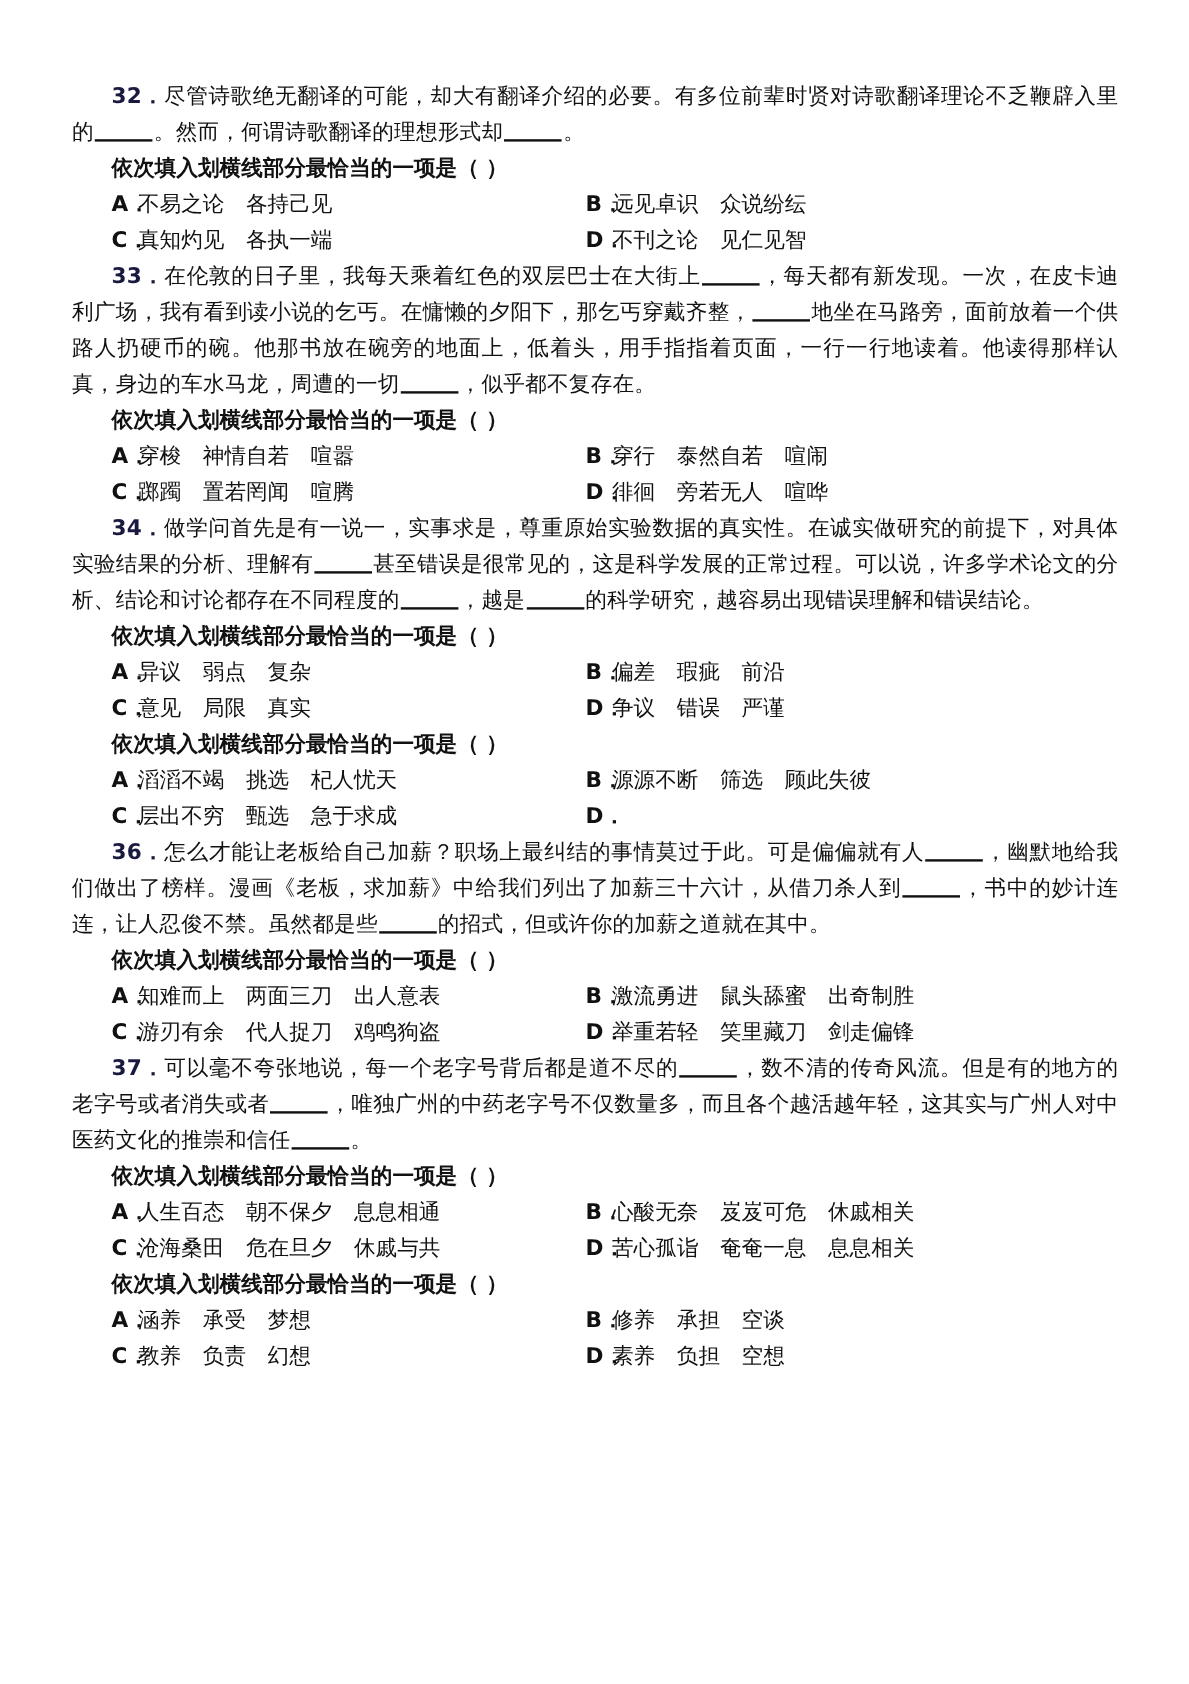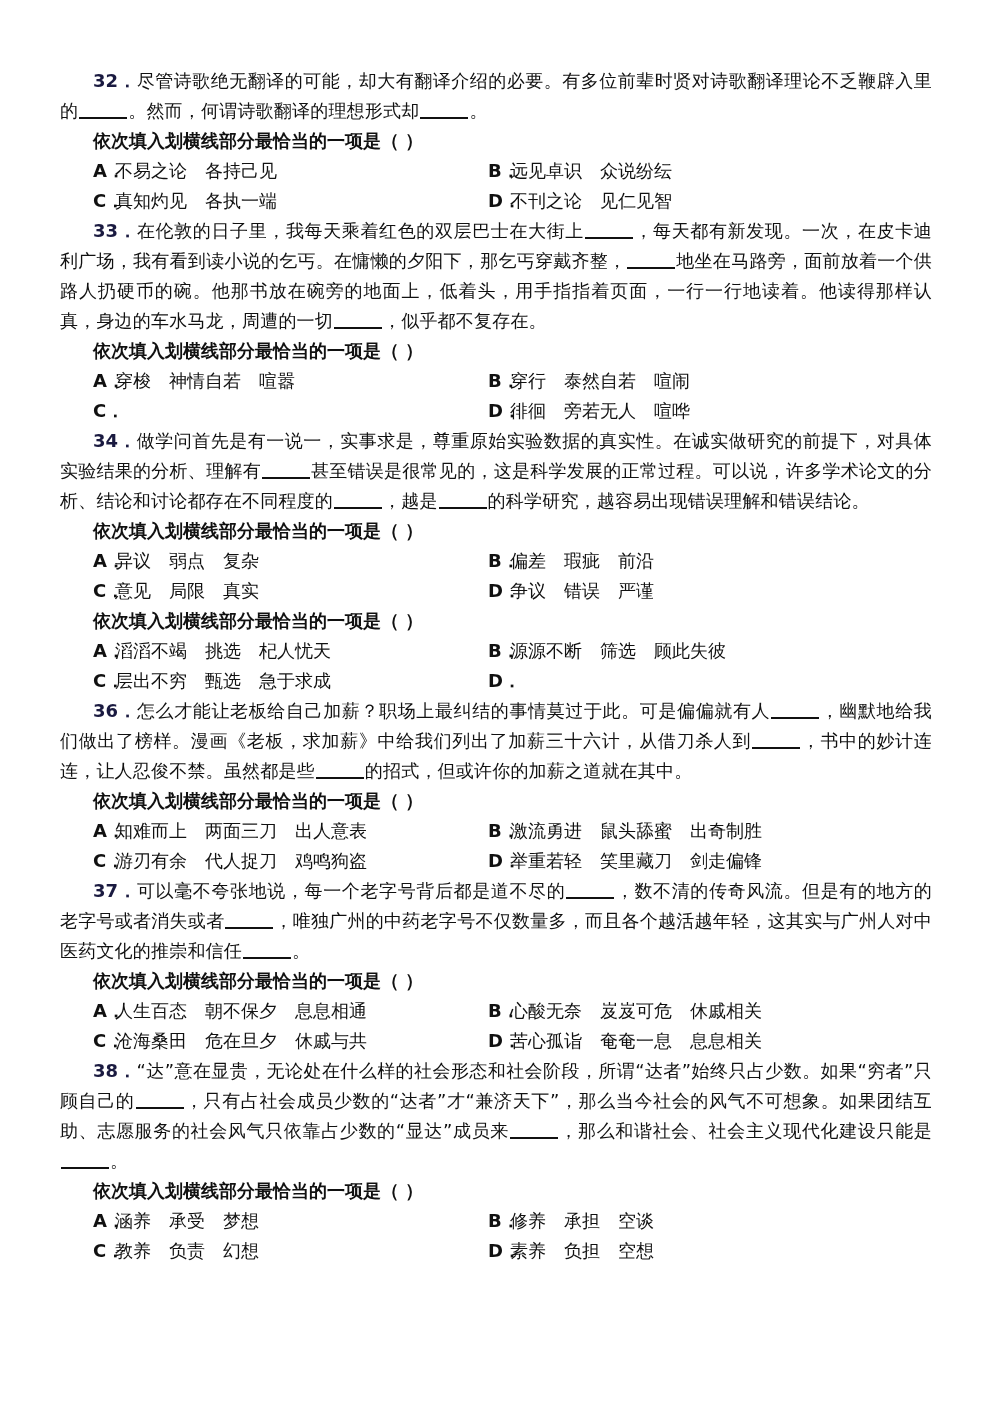--- a/index.html
+++ b/index.html
@@ -66,20 +66,21 @@
           <span class="opt-words"><span>穿梭</span><span>神情自若</span><span>喧嚣</span></span>
         </div>
         <div class="opt">
           <span class="opt-letter">B．</span>
           <span class="opt-words"><span>穿行</span><span>泰然自若</span><span>喧闹</span></span>
         </div>
       </div>
       <div class="opt-row">
         <div class="opt">
           <span class="opt-letter">C．</span>
+          <span class="opt-words"><span>踯躅</span><span>置若罔闻</span><span>喧腾</span></span>
         </div>
         <div class="opt">
           <span class="opt-letter">D．</span>
           <span class="opt-words"><span>徘徊</span><span>旁若无人</span><span>喧哗</span></span>
         </div>
       </div>
     </div>
     <div class="qblock">
       <p class="q-stem"><span class="q-num">34．</span><span>做学问首先是有一说一，实事求是，尊重原始实验数据的真实性。在诚实做研究的前提下，对具体实验结果的分析、理解有</span><span class="blank"></span><span>甚至错误是很常见的，这是科学发展的正常过程。可以说，许多学术论文的分析、结论和讨论都存在不同程度的</span><span class="blank"></span><span>，越是</span><span class="blank"></span><span>的科学研究，越容易出现错误理解和错误结论。</span></p>
       <p class="prompt">依次填入划横线部分最恰当的一项是（    ）</p>
@@ -168,21 +169,20 @@
           <span class="opt-letter">C．</span>
           <span class="opt-words"><span>沧海桑田</span><span>危在旦夕</span><span>休戚与共</span></span>
         </div>
         <div class="opt">
           <span class="opt-letter">D．</span>
           <span class="opt-words"><span>苦心孤诣</span><span>奄奄一息</span><span>息息相关</span></span>
         </div>
       </div>
     </div>
     <div class="qblock">
-      <p class="q-stem"><span class="q-num">38．</span><span>“达”意在显贵，无论处在什么样的社会形态和社会阶段，所谓“达者”始终只占少数。如果“穷者”只顾自己的</span><span class="blank"></span><span>，只有占社会成员少数的“达者”才“兼济天下”，那么当今社会的风气不可想象。如果团结互助、志愿服务的社会风气只依靠占少数的“显达”成员来</span><span class="blank"></span><span>，那么和谐社会、社会主义现代化建设只能是</span><span class="blank"></span><span>。</span></p>
       <p class="prompt">依次填入划横线部分最恰当的一项是（    ）</p>
       <div class="opt-row">
         <div class="opt">
           <span class="opt-letter">A．</span>
           <span class="opt-words"><span>涵养</span><span>承受</span><span>梦想</span></span>
         </div>
         <div class="opt">
           <span class="opt-letter">B．</span>
           <span class="opt-words"><span>修养</span><span>承担</span><span>空谈</span></span>
         </div>

